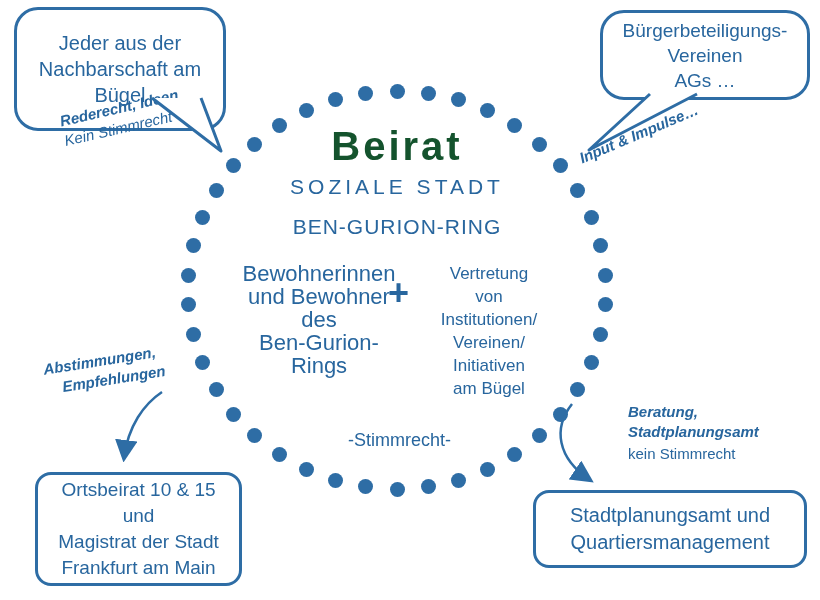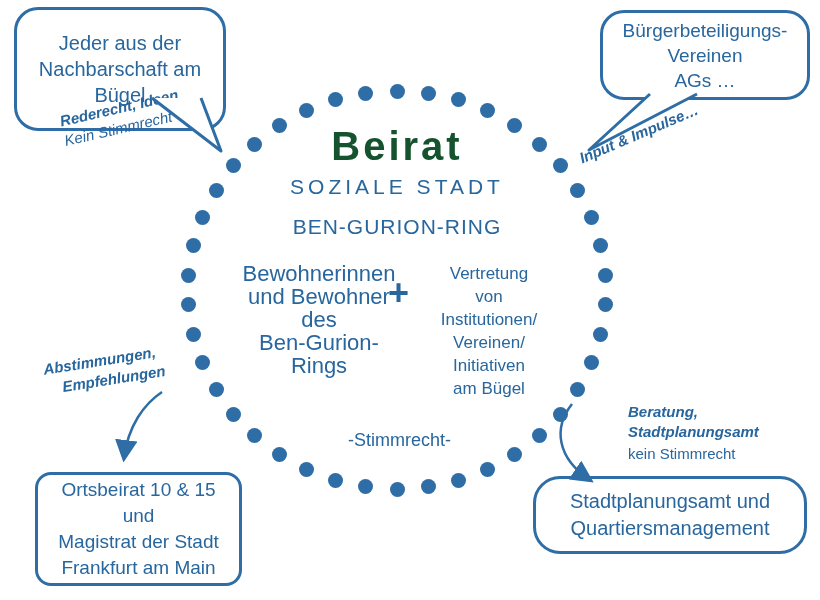--- a/index.html
+++ b/index.html
@@ -23,21 +23,21 @@
 
   .bubble, .box {
     position: absolute; border: 3px solid #2e6da5; background: #fff; color: #28669e;
     display: flex; align-items: center; justify-content: center; text-align: center; z-index: 2;
   }
   .bubble { border-radius: 24px; }
   .box    { border-radius: 16px; }
   .bubble-tl { left: 14px;  top: 7px;   width: 212px; height: 124px; font-size: 20px; line-height: 26px; }
   .bubble-tr { left: 600px; top: 10px;  width: 210px; height: 90px; font-size: 19px; line-height: 25px; }
   .box-bl    { left: 35px;  top: 472px; width: 207px; height: 114px; font-size: 19px; line-height: 26px; }
-  .box-br    { left: 533px; top: 476px; width: 274px; height: 78px;  font-size: 20px; line-height: 27px; border-radius: 27px; }
+  .box-br    { left: 533px; top: 490px; width: 274px; height: 78px;  font-size: 20px; line-height: 27px; }
 
   .anno { position: absolute; z-index: 2; color: #28669e; }
   .bold-it { font-weight: bold; font-style: italic; }
   .reg-it  { font-style: italic; }
   .anno-tl { left: 58px; top: 112px; width: 170px; transform: rotate(-13deg); transform-origin: left top; font-size: 15px; line-height: 20px; }
   .anno-tr { left: 580px; top: 150px; transform: rotate(-23deg); transform-origin: left center; font-size: 15px; white-space: nowrap; }
   .anno-bl { left: 42px; top: 360px; transform: rotate(-9deg); transform-origin: left top; font-size: 15px; line-height: 20px; }
   .anno-bl .line2 { margin-left: 16px; }
   .anno-br { left: 628px; top: 402px; font-size: 15px; line-height: 20px; }
   .anno-br .reg { font-style: normal; font-weight: normal; margin-top: 2px; }

